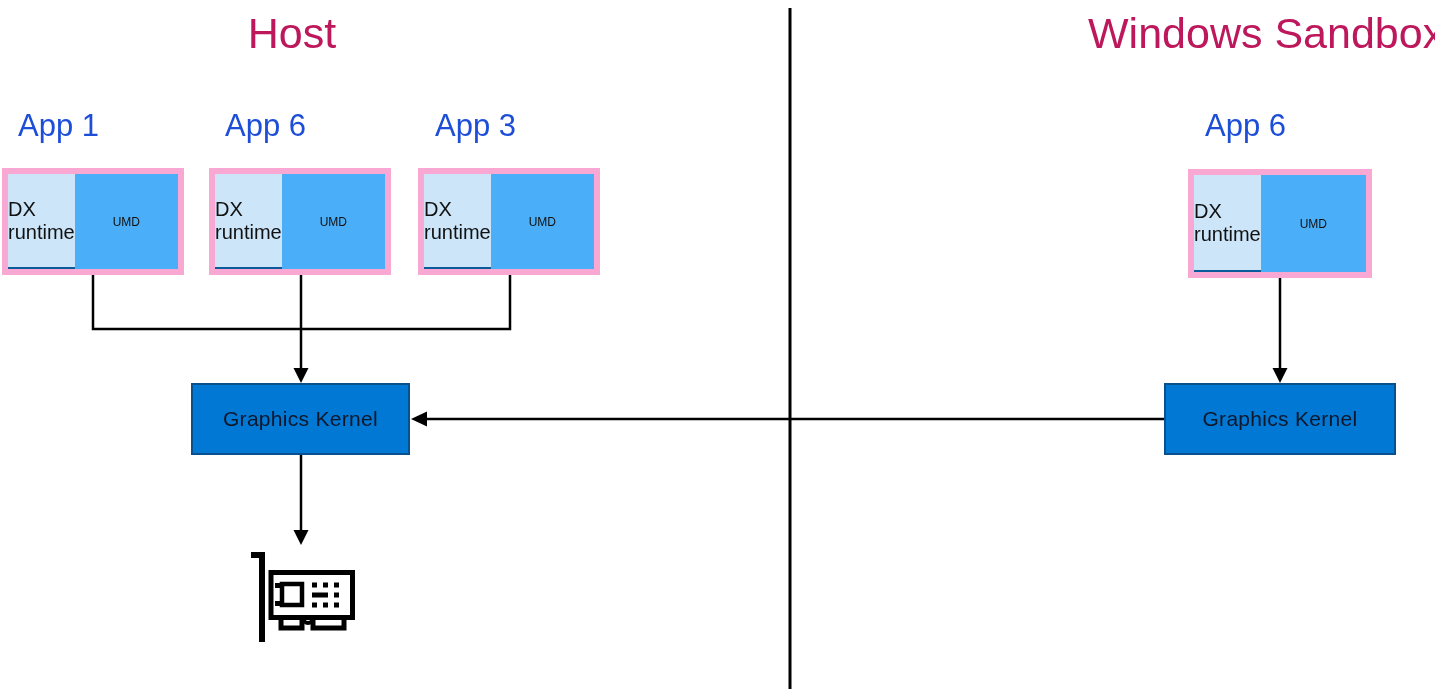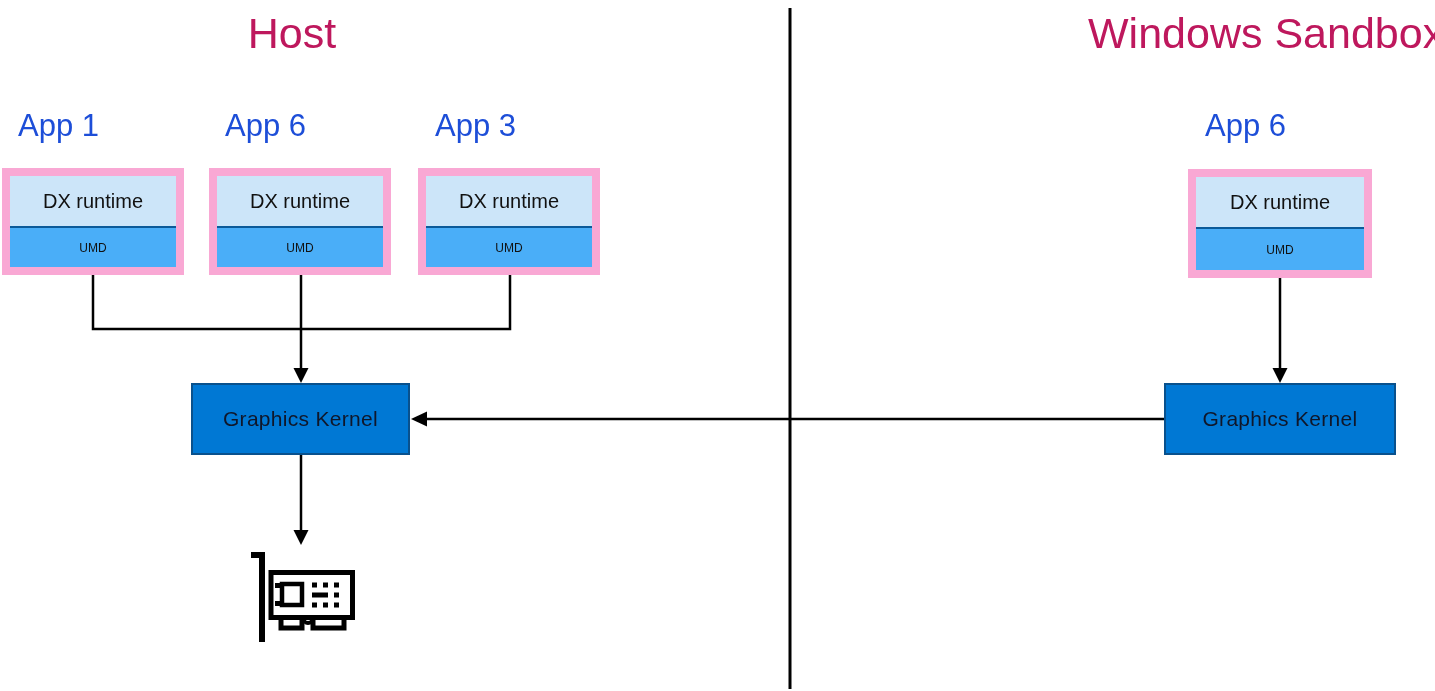--- a/index.html
+++ b/index.html
@@ -33,24 +33,24 @@
     line-height: 36px;
     text-align: left;
     color: #1d4ed8;
     white-space: nowrap;
   }
   .app-box {
     position: absolute;
     top: 168px;
     width: 182px;
     height: 107px;
-    border: 8px solid #f9a8d4;
+    border: 6px solid #f9a8d4;
     box-sizing: border-box;
     display: flex;
-    flex-direction: column;
+    flex-direction: row;
   }
   .layer-dx {
     flex: 0 0 50px;
     background: #cce5f9;
     border-bottom: 2px solid #0b5a99;
     display: flex;
     align-items: center;
     justify-content: center;
     font-size: 20px;
     color: #111111;

